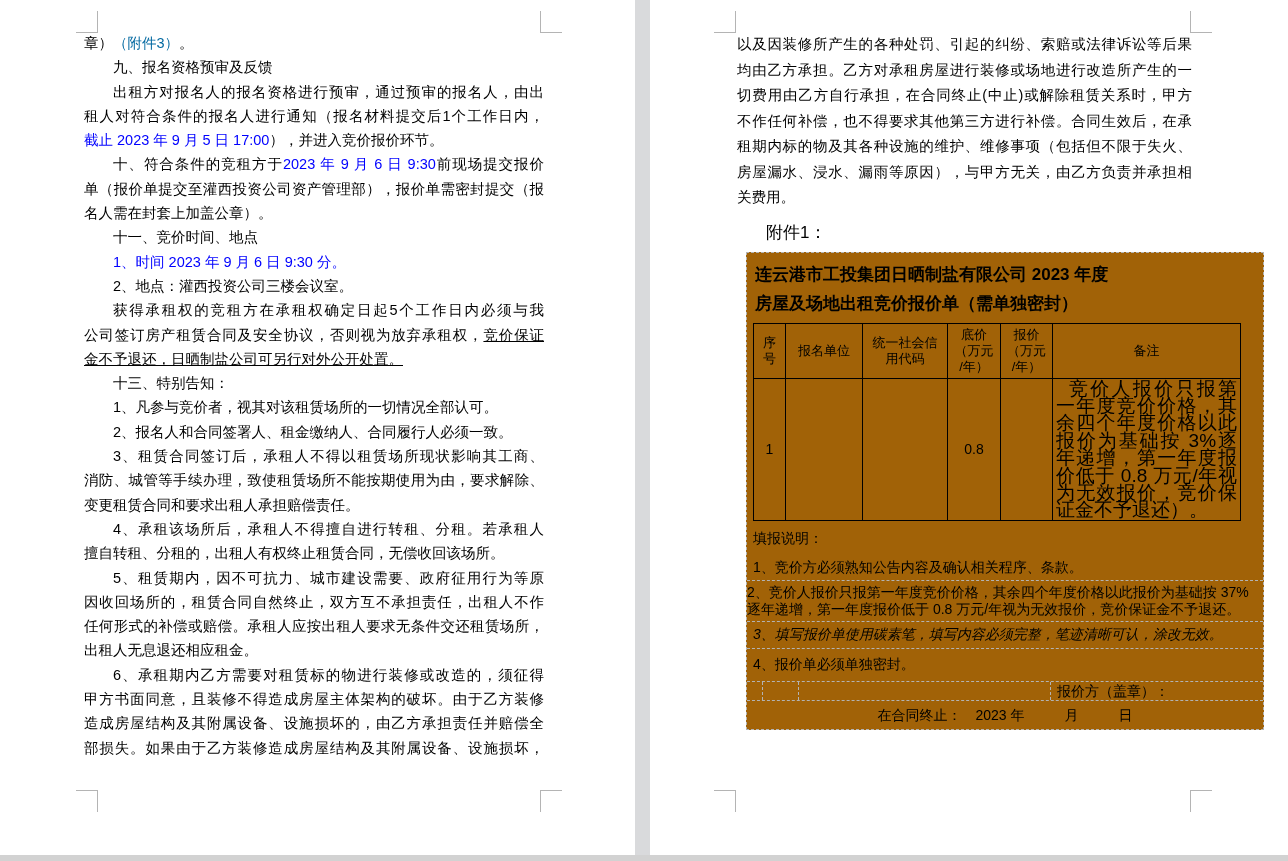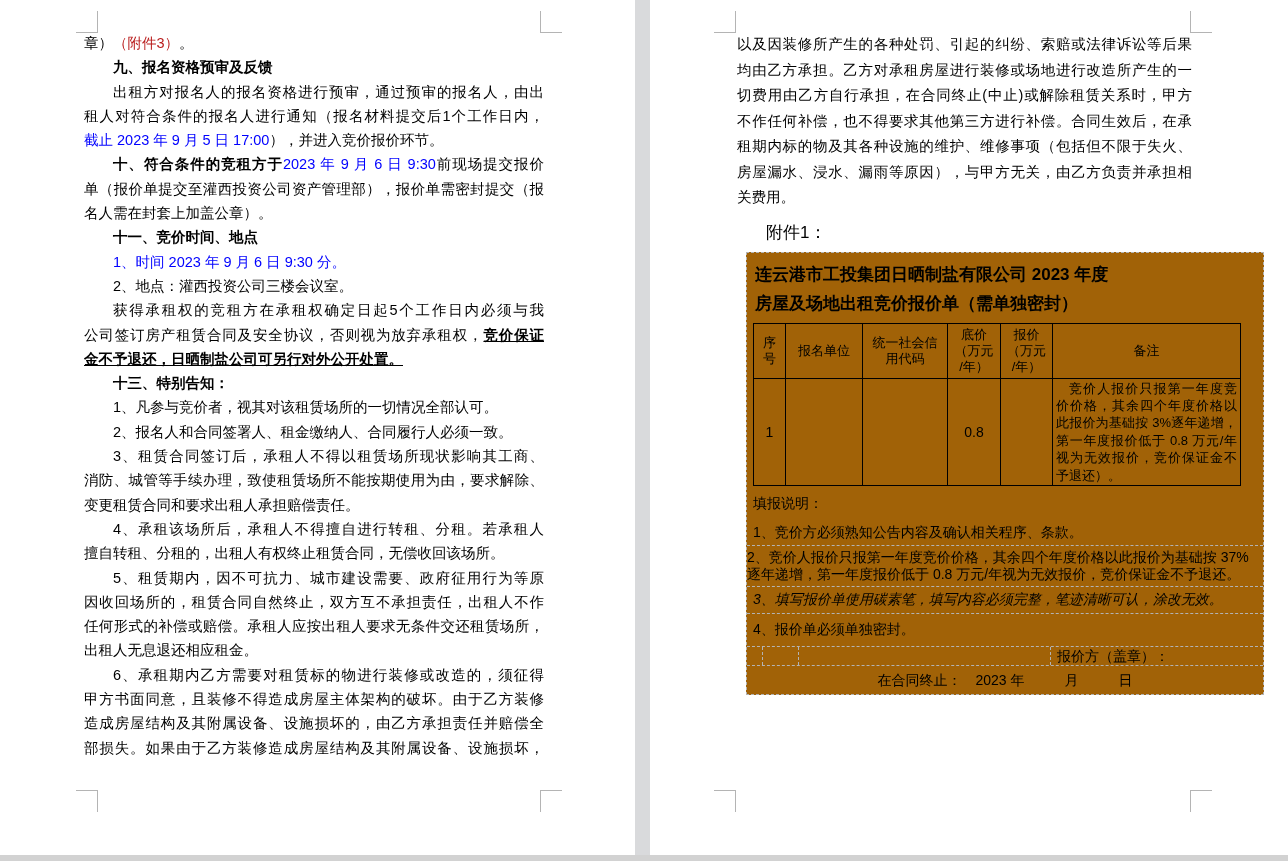--- a/index.html
+++ b/index.html
@@ -30,37 +30,37 @@
   .page-right .tr,.page-right .br{left:540px;}
 
   
   .textcol{position:relative;}
   .page-left .textcol{margin:31px 0 0 84px;width:460px;}
   .page-right .textcol{margin:32px 0 0 87px;width:455px;}
   .line{height:24.3px;line-height:24.3px;font-size:14.5px;overflow:hidden;text-align:left;}
   .page-right .line{height:25.5px;line-height:25.5px;}
   .line.i{text-indent:29px;}
   .line.j{text-align:justify;text-align-last:justify;text-justify:inter-character;}
-  .line span.b{font-weight:bold;}
+  .line span.b{font-weight:normal;}
   .line span.u{text-decoration:underline;}
   .line span.blue{color:#0000ff;}
-  .line span.red{color:#b91c1c;}
+  .line span.red{color:#0369a1;}
 
   
   .attach-label{margin:10px 0 0 87px;height:24px;line-height:24px;font-size:17px;text-indent:29px;}
 
   
   .form-box{position:relative;margin:7px 0 0 96px;width:516px;border:1px dashed #b3b3b3;background:#a16207;}
   .form-titles{padding:7px 0 5px 8px;}
   .form-titles .t{height:29px;line-height:29px;font-size:17px;font-weight:bold;}
   table.pricing{border-collapse:collapse;margin-left:6px;width:487px;table-layout:fixed;}
   table.pricing th,table.pricing td{border:1px solid #000;padding:1px 2px;vertical-align:middle;}
   table.pricing th{font-weight:normal;font-size:13px;line-height:16px;text-align:center;white-space:pre-line;height:52px;}
   table.pricing td{font-size:14px;text-align:center;height:88px;}
-  table.pricing td.remark{font-size:13px;line-height:17.4px;text-align:justify;text-indent:13px;padding:1px 3px;}
+  table.pricing td.remark{font-size:19px;line-height:17.4px;text-align:justify;text-indent:13px;padding:1px 3px;}
   .frow{position:relative;border-bottom:1px dashed #b3b3b3;font-size:14px;}
   .frow:last-child{border-bottom:0;}
   .row-notes-head{height:59px;}
   .fill-title{height:24px;line-height:24px;padding:5px 0 0 6px;}
   .note{padding-left:6px;line-height:17px;}
   .row-notes-head .note{position:absolute;left:0;bottom:4px;}
   .row-note2{padding:3px 6px 3px 0;min-height:35px;box-sizing:border-box;}
   .row-note3{height:26px;line-height:24px;font-style:italic;}
   .row-note4{height:32px;line-height:30px;}
   .row-signer{height:18px;display:flex;}

